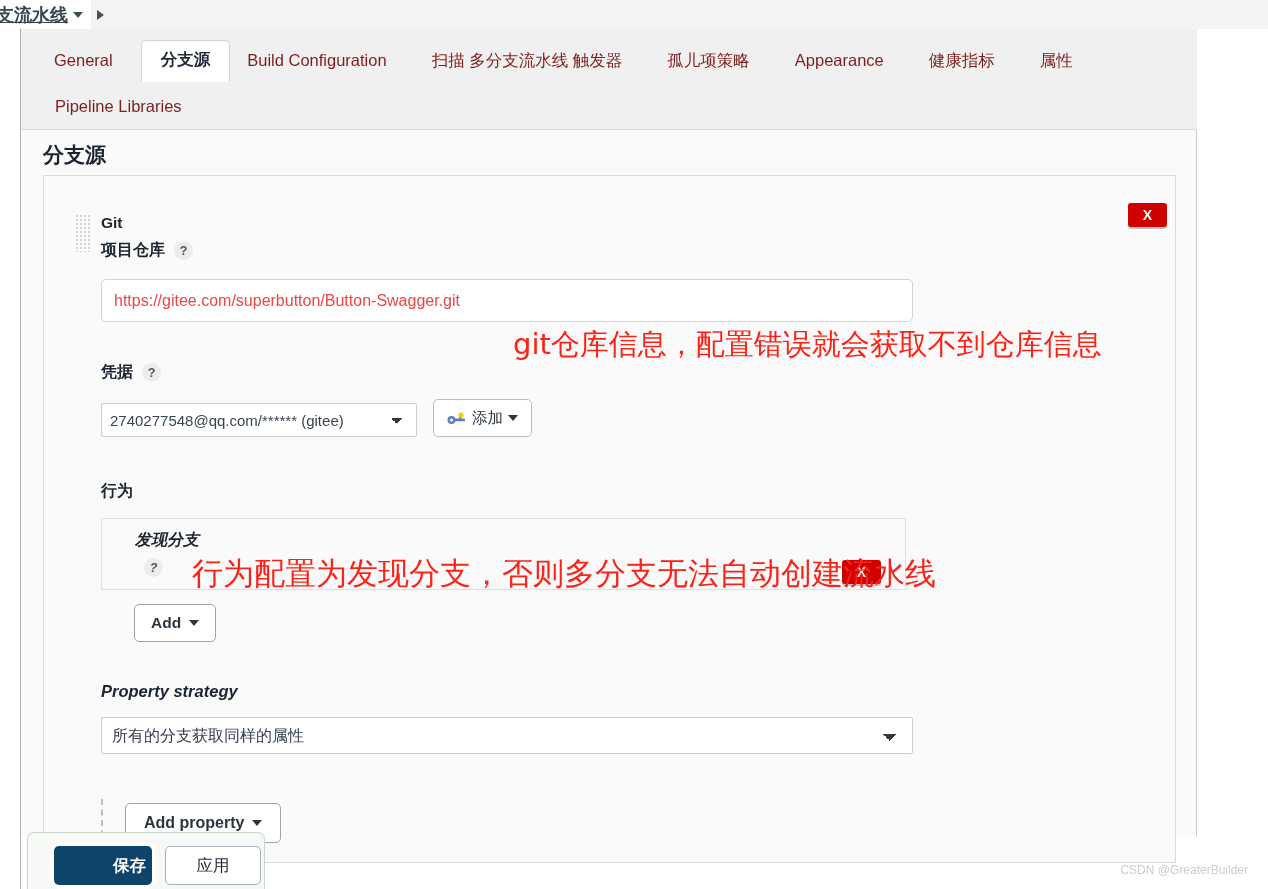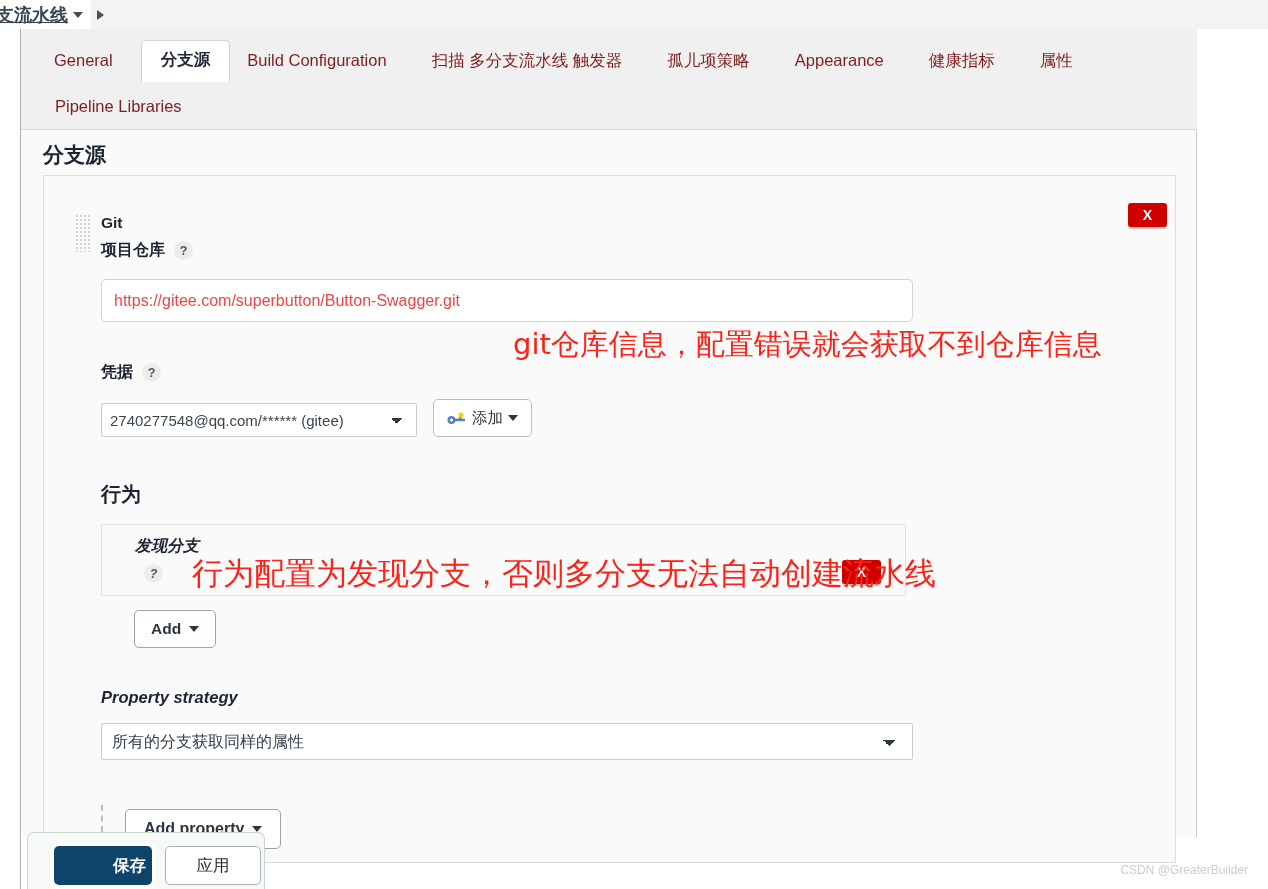--- a/index.html
+++ b/index.html
@@ -179,21 +179,21 @@
     display: inline-flex; align-items: center; gap: 5px;
     height: 38px; padding: 0 13px;
     border: 1px solid #b6bfc6; border-radius: 5px;
     background: #ffffff; cursor: pointer;
     font-size: 15.5px; color: #2b3640;
     font-family: "Liberation Sans", sans-serif;
   }
   .key-icon { width: 20px; height: 13px; display: block; }
 
   
-  #behaviours-label { margin-top: 44px; font-size: 20px; font-weight: 700; color: #1b2430; }
+  #behaviours-label { margin-top: 44px; font-size: 16px; font-weight: 700; color: #1b2430; }
   #behaviours-box {
     margin-top: 16px;
     width: 805px; height: 72px;
     background: #fafafa;
     border: 1px solid #e0e0e0;
     position: relative;
     font-style: italic;
   }
   #behaviour-item { padding: 11px 0 0 33px; }
   #behaviour-name { font-size: 16px; font-weight: 700; color: #1b2430; }

